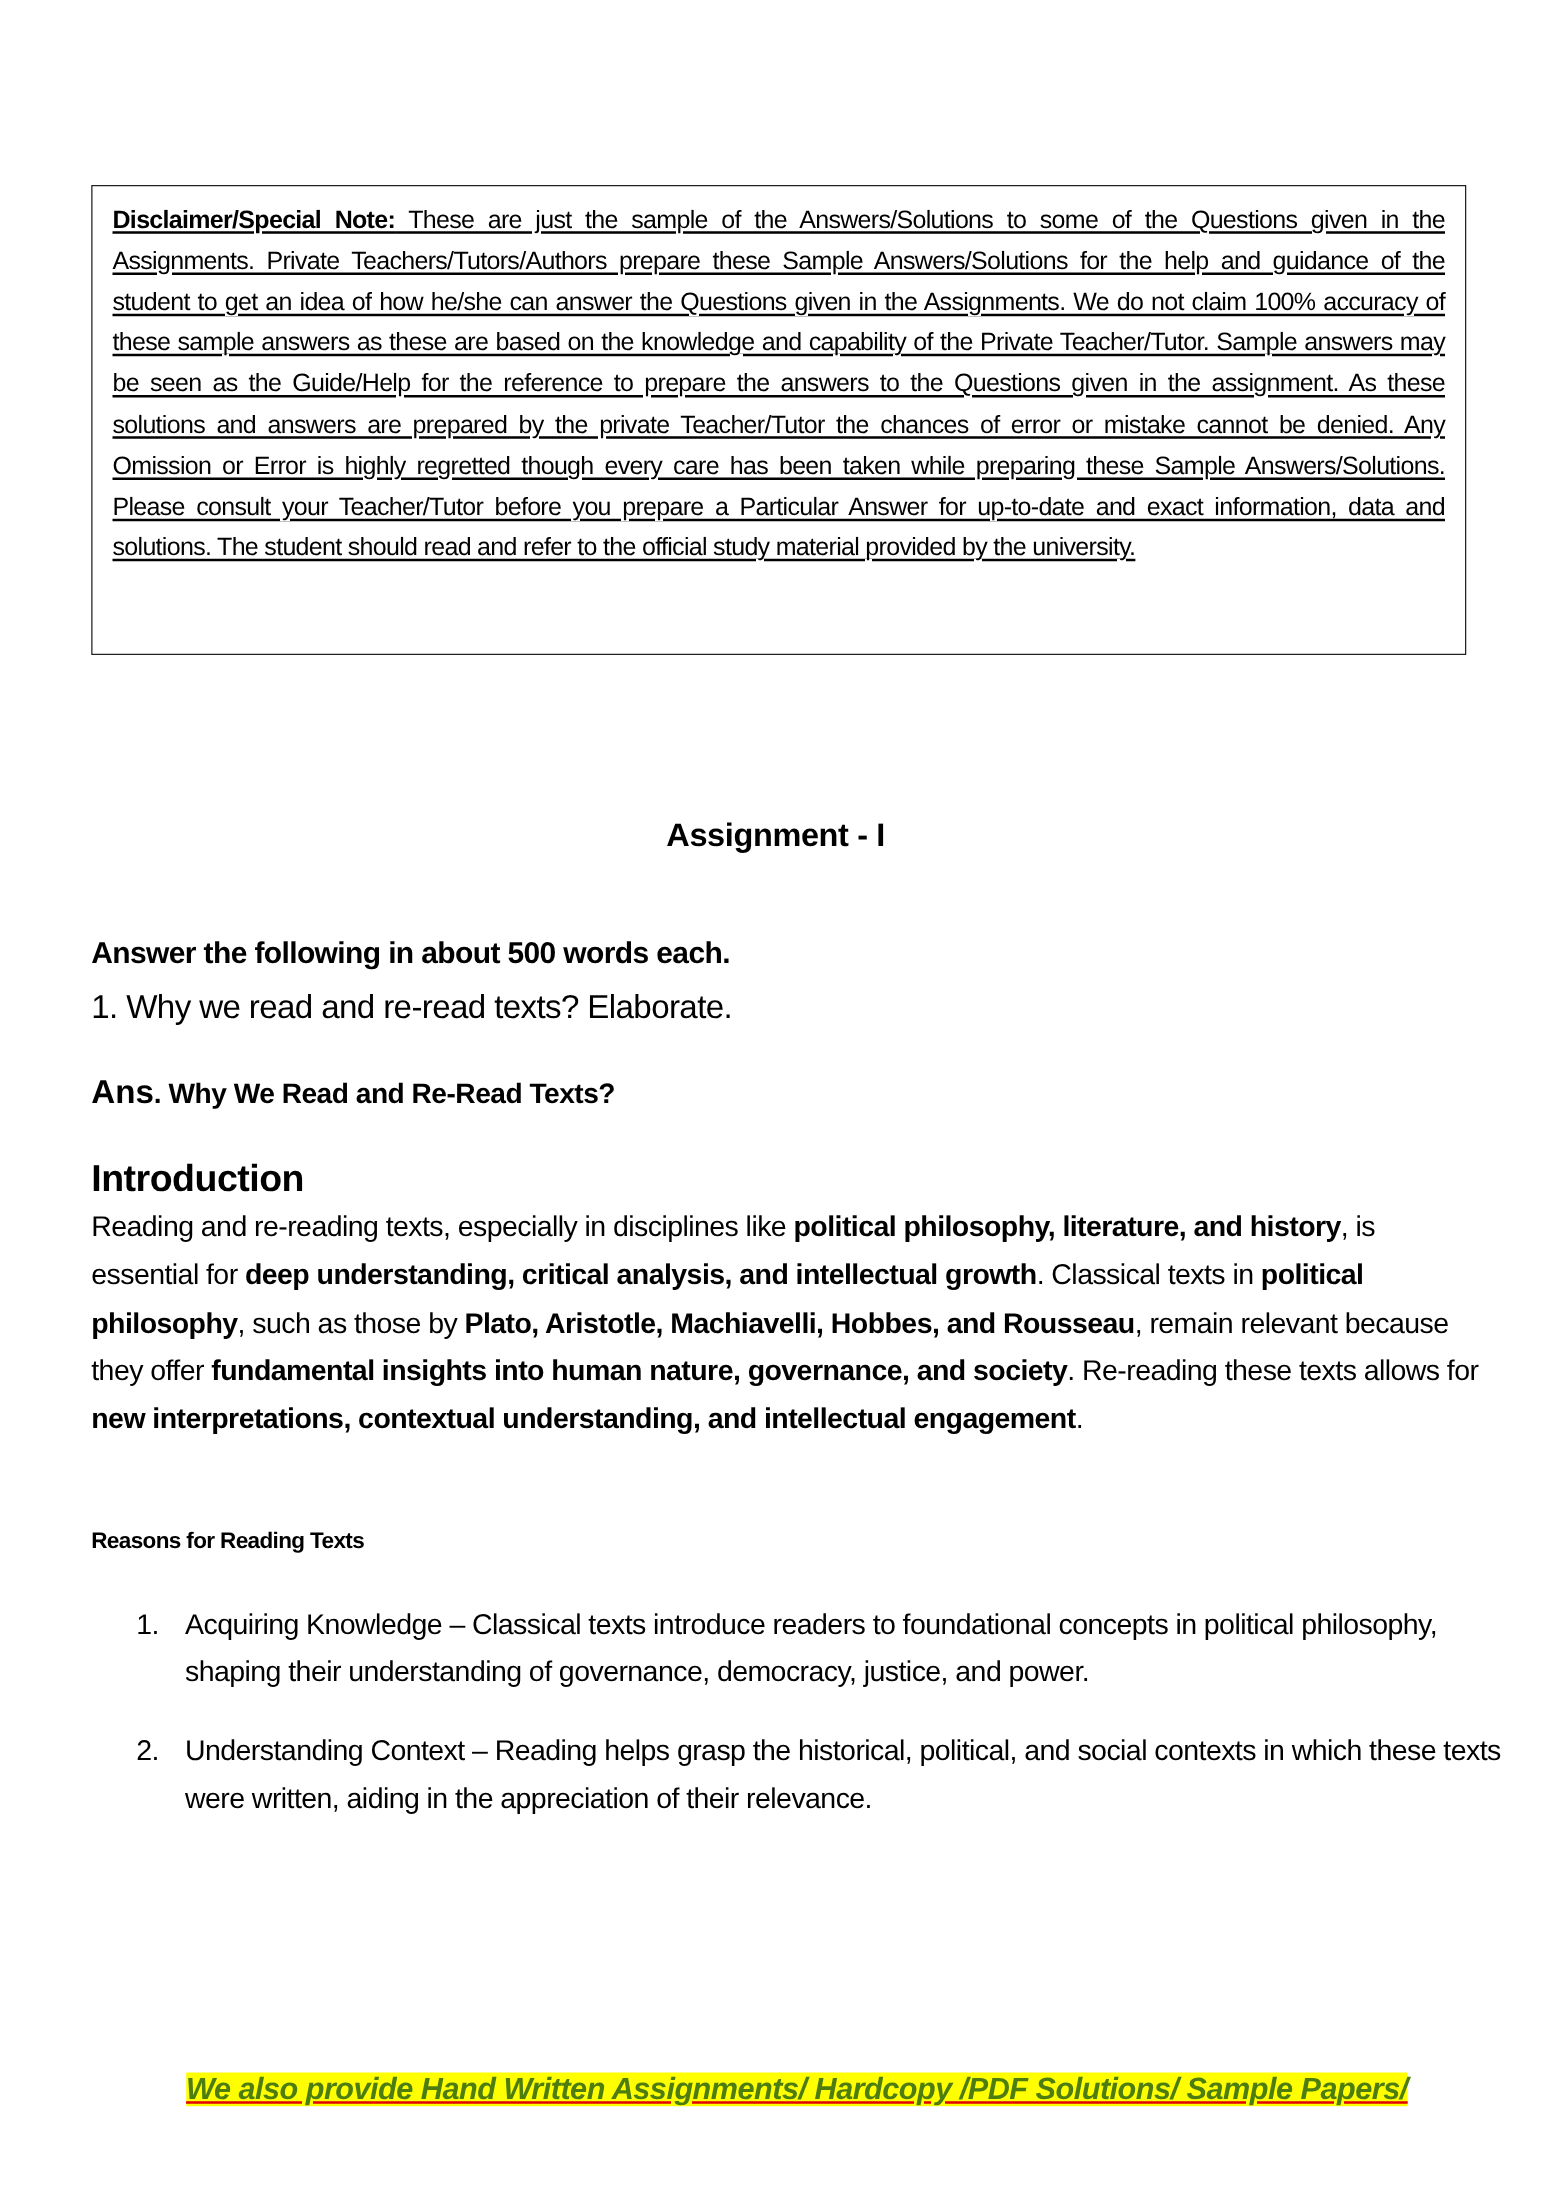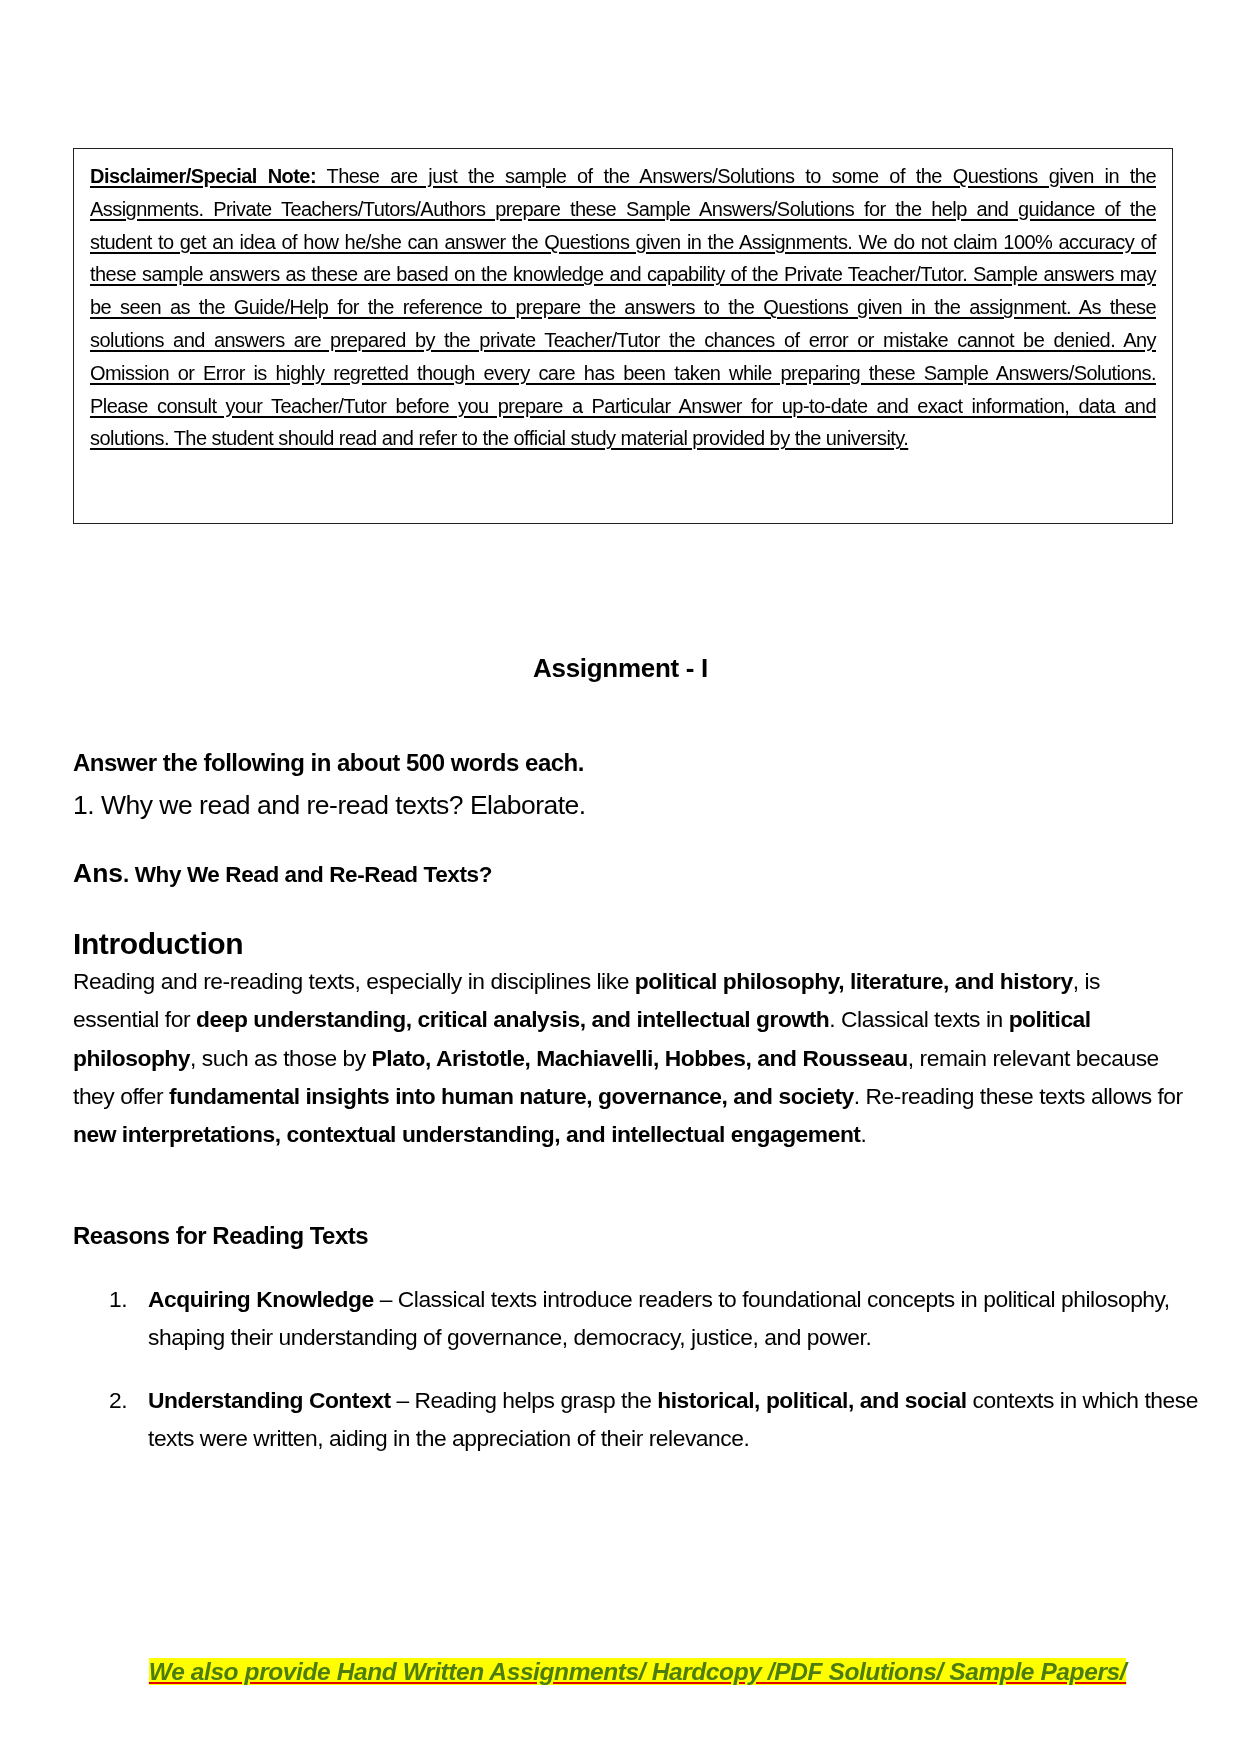--- a/index.html
+++ b/index.html
@@ -24,27 +24,27 @@
   .question { position: absolute; left: 73px; top: 790px; font-size: 26.5px; font-weight: normal; letter-spacing: -0.5px; }
   .ans-line { position: absolute; left: 73px; top: 858px; font-weight: bold; }
   .ans-line .ans-label { font-size: 26.5px; }
   .ans-line .ans-title { font-size: 22.5px; letter-spacing: -0.4px; }
 
   .intro-h { position: absolute; left: 73px; top: 927px; font-size: 30px; font-weight: bold; letter-spacing: -0.4px; }
   .intro-p { position: absolute; left: 73px; top: 962px; width: 1110px; margin: 0;
     font-size: 22.8px; line-height: 38.3px; letter-spacing: -0.45px; }
   .intro-p b { font-weight: bold; }
 
-  .reasons-h { position: absolute; left: 73px; top: 1222px; font-size: 24px; font-weight: bold; letter-spacing: -0.5px; }
+  .reasons-h { position: absolute; left: 73px; top: 1222px; font-size: 18px; font-weight: bold; letter-spacing: -0.5px; }
 
   .reasons { position: absolute; left: 73px; top: 1280px; width: 1100px; margin: 0; padding: 0; list-style: none; }
   .reasons li { position: relative; padding-left: 75px; font-size: 22.8px; line-height: 38.3px;
     letter-spacing: -0.45px; margin-bottom: 24px; width: 1070px; }
   .reasons li .num { position: absolute; left: 36px; top: 0; }
-  .reasons li b { font-weight: bold; margin-top: 11px; }
+  .reasons li b { font-weight: normal; margin-top: 11px; }
 
   .footer { position: absolute; left: 0; width: 1241px; top: 1655px; text-align: center;
     font-style: italic; font-weight: bold; color: #4d7c0f; font-size: 24.5px; line-height: 34px; letter-spacing: -0.4px; padding-left: 17px; }
   .footer span { background: #ffff00; text-decoration: underline; text-decoration-color: #e00000; }
 </style>
 </head>
 <body>
 
 <div class="disclaimer">
   <p><span class="lead">Disclaimer/Special Note:</span><span> These are just the sample of the Answers/Solutions to some of the Questions given in the Assignments. Private Teachers/Tutors/Authors prepare these Sample Answers/Solutions for the help and guidance of the student to get an idea of how he/she can answer the Questions given in the Assignments. We do not claim 100% accuracy of these sample answers as these are based on the knowledge and capability of the Private Teacher/Tutor. Sample answers may be seen as the Guide/Help for the reference to prepare the answers to the Questions given in the assignment. As these solutions and answers are prepared by the private Teacher/Tutor the chances of error or mistake cannot be denied. Any Omission or Error is highly regretted though every care has been taken while preparing these Sample Answers/Solutions. Please consult your Teacher/Tutor before you prepare a Particular Answer for up-to-date and exact information, data and solutions. The student should read and refer to the official study material provided by the university.</span></p>

